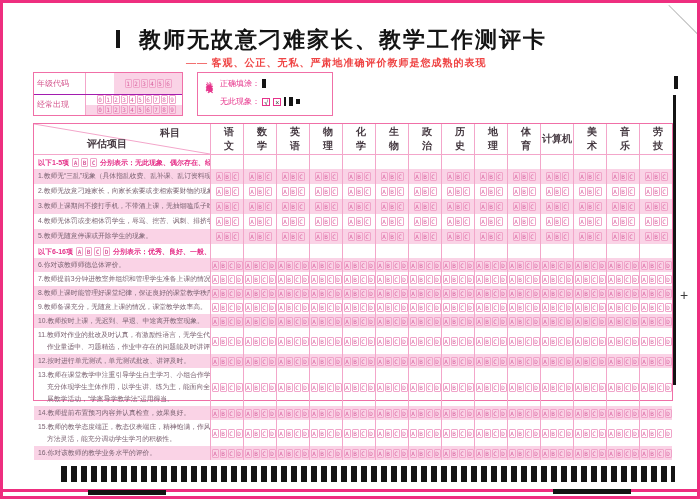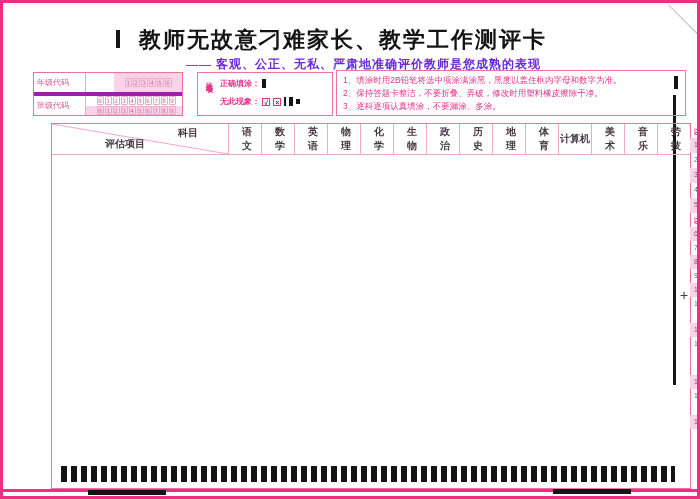--- a/index.html
+++ b/index.html
@@ -9,75 +9,75 @@
     font-family:"Liberation Sans", sans-serif;
   }
   
   .title{
     position:absolute; top:22px; left:0; width:680px; text-align:center;
     font-size:22px; font-weight:bold; color:#141414; letter-spacing:2px;
   }
   .subtitle{
     position:absolute; top:53px; left:183px;
     font-family:"Liberation Serif", serif;
-    font-size:12px; font-weight:bold; color:#6d28d9; letter-spacing:1px;
+    font-size:10px; font-weight:bold; color:#ef4444; letter-spacing:1px;
   }
   
   .tick-topleft{position:absolute; left:113px; top:27px; width:4px; height:18px; background:#141414;}
   .corner-cut{position:absolute; left:659px; top:18px; width:46px; border-top:1px solid #b9b9b9; transform:rotate(45deg);}
   .bar-short-right{position:absolute; left:671px; top:73px; width:4px; height:13px; background:#141414;}
   .line-right{position:absolute; left:670px; top:92px; width:3px; height:290px; background:#141414;}
   .plus-mark{position:absolute; left:677px; top:284px; font-size:14px; color:#3c3c3c;}
   
   .codes-box{
     position:absolute; left:30px; top:69px; width:150px; height:44px;
     border:1px solid #f06fa7; box-sizing:border-box; display:flex; flex-direction:column;
   }
   .code-row{display:flex; flex:1;}
   .code-label{
     width:52px; font-size:8px; color:#d4548c; display:flex; align-items:center;
     padding-left:3px; box-sizing:border-box; border-right:1px solid #f3a6ca;
   }
-  .code-row.grade{border-bottom:4px solid #a21caf;gap:28px;}
+  .code-row.grade{border-bottom:1px solid #a21caf;gap:28px;}
   .class-wrap{flex:1; display:flex; flex-direction:column;}
   .code-digits{
     flex:1; display:flex; align-items:center; justify-content:flex-start;
     padding-left:10px;
   }
   .shadedbg{background:#fad3e6;}
   
   .notice-box{
     position:absolute; left:194px; top:69px; width:136px; height:44px;
     border:1px solid #f06fa7; box-sizing:border-box; display:flex;
   }
   .notice-vertical{
     width:13px; padding:2px 0 0 3px; font-size:7px; font-weight:bold; color:#e6328a;
     writing-mode:vertical-rl; text-orientation:upright; letter-spacing:2px; line-height:10px;
   }
   .fill-demo{flex:1; padding:5px 0 0 6px;}
-  .demo-line{font-size:8px; font-weight:bold; color:#e6328a; margin-bottom:7px; white-space:nowrap;}
+  .demo-line{font-size:8px; font-weight:normal; color:#e6328a; margin-bottom:7px; white-space:nowrap;}
   .mark{display:inline-block; vertical-align:middle; margin-right:3px;}
   .correct-mark{width:4px; height:9px; background:#141414;}
   .check-box,.cross-box{
     width:8px; height:8px; border:1px solid #e6328a; font-size:7px; line-height:7px;
     text-align:center; color:#444; box-sizing:border-box;
   }
   .thin-bar{width:2px; height:9px; background:#141414;}
   .full-bar{width:4px; height:9px; background:#141414;}
   .half-bar{width:4px; height:5px; background:#141414;}
   
   .instr-box{
     position:absolute; left:333px; top:67px; width:350px; height:46px;
     border:1px solid #f06fa7; box-sizing:border-box; padding:3px 0 0 6px;
   }
   .instr-line{font-size:8.5px; color:#e6328a; line-height:13px; white-space:nowrap; overflow:hidden;}
   
   .eval-table{
-    position:absolute; left:48px; top:120px; width:640px; height:366px;
-    border:1px solid #f06fa7; box-sizing:border-box; display:flex; 
+    position:absolute; left:30px; top:120px; width:640px; height:278px;
+    border:1px solid #f06fa7; box-sizing:border-box; display:flex; flex-direction:column;
   }
   .head-row{display:flex; height:30px; border-bottom:1px solid #f3a6ca; flex:0 0 auto;}
   .corner-cell{width:176px; position:relative; box-sizing:border-box;}
   .corner-cell svg{position:absolute; left:0; top:0;}
   .corner-top{position:absolute; right:30px; top:2px; font-size:10px; font-weight:bold; color:#463a42;}
   .corner-bottom{position:absolute; left:5px; bottom:3px; font-size:10px; font-weight:bold; color:#463a42;margin-left:48px;}
   .sub-cell{
     width:33px; box-sizing:border-box; border-left:1px solid #f3a6ca;
     display:flex; align-items:center; justify-content:center;
     font-size:10px; font-weight:bold; color:#463a42; overflow:hidden;
@@ -135,21 +135,21 @@
       <div class="code-digits shadedbg">
           <span class="omr">1</span>
           <span class="omr">2</span>
           <span class="omr">3</span>
           <span class="omr">4</span>
           <span class="omr">5</span>
           <span class="omr">6</span>
         </div>
     </div>
     <div class="code-row">
-      <div class="code-label">班级代码</div>
+      <div class="code-label">经常出现</div>
       <div class="class-wrap">
         <div class="code-digits">
             <span class="omr">0</span>
             <span class="omr">1</span>
             <span class="omr">2</span>
             <span class="omr">3</span>
             <span class="omr">4</span>
             <span class="omr">5</span>
             <span class="omr">6</span>
             <span class="omr">7</span>
@@ -179,25 +179,20 @@
         <span>正确填涂：</span>
         <span class="mark correct-mark"></span>
       </div>
       <div class="demo-line">
         <span>无此现象：</span>
         <span id="wrong-marks"><span class="mark check-box">√</span><span class="mark cross-box">×</span><span class="mark thin-bar"></span><span class="mark full-bar"></span><span class="mark half-bar"></span></span>
       </div>
     </div>
   </div>
 
-  <div class="instr-box">
-    <div class="instr-line">1、填涂时用2B铅笔将选中项涂满涂黑，黑度以盖住框内字母和数字为准。</div>
-    <div class="instr-line">2、保持答题卡整洁，不要折叠、弄破，修改时用塑料橡皮擦除干净。</div>
-    <div class="instr-line">3、逐科逐项认真填涂，不要漏涂、多涂。</div>
-  </div>
 
   <div class="eval-table">
     <div class="head-row">
       <div class="corner-cell">
         <svg width="176" height="30">
           <line x1="0" y1="0" x2="176" y2="30" stroke="#f3a6ca" stroke-width="1"></line>
         </svg>
         <span class="corner-top">科目</span>
         <span class="corner-bottom">评估项目</span>
       </div>

